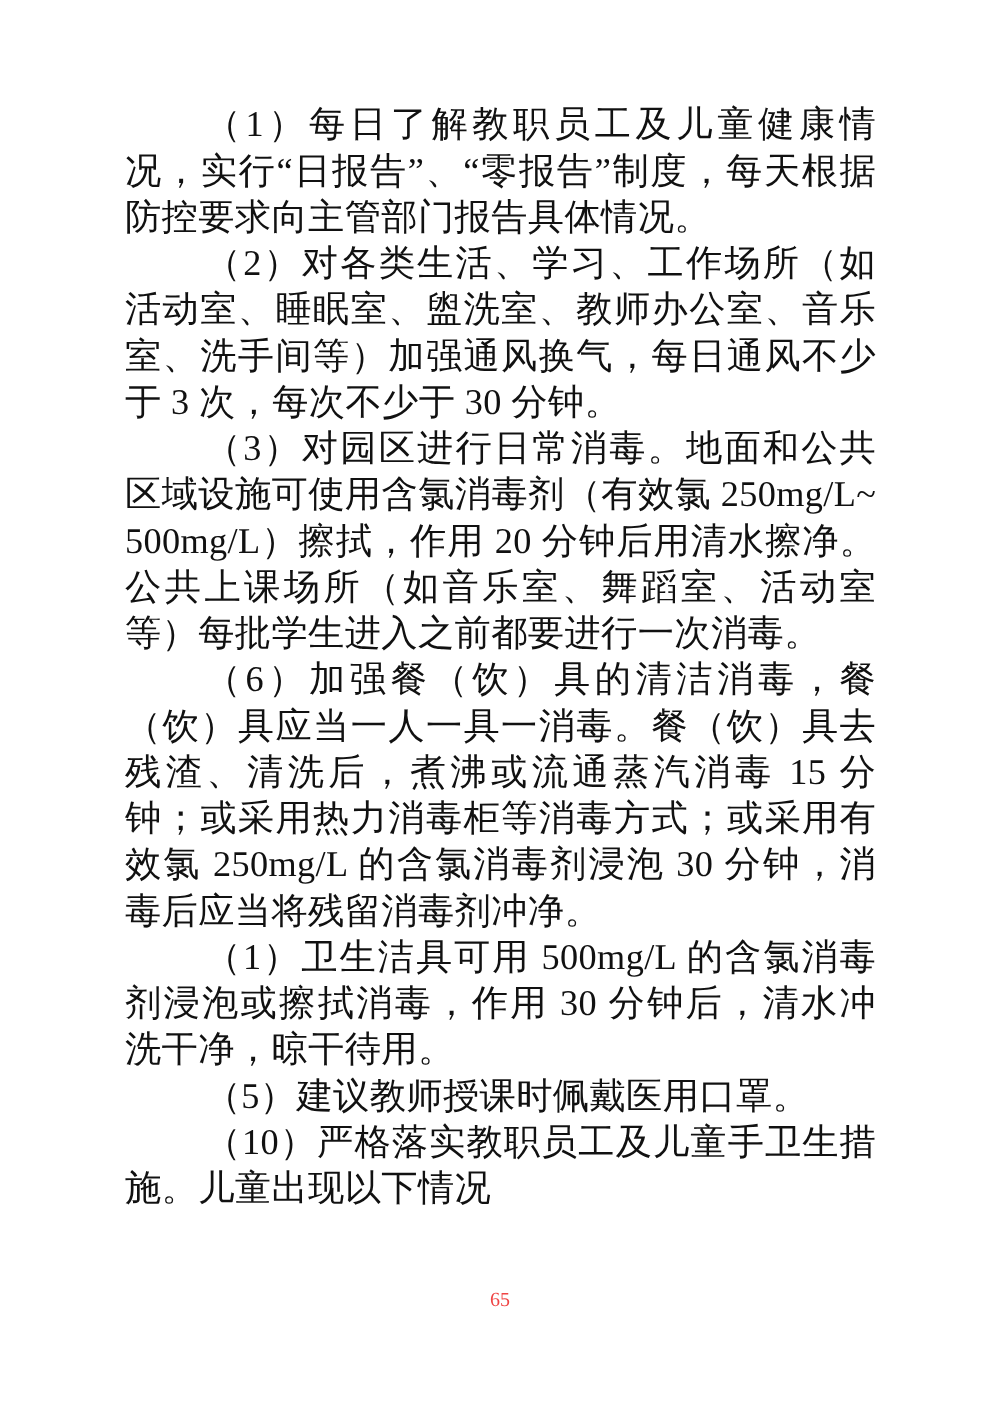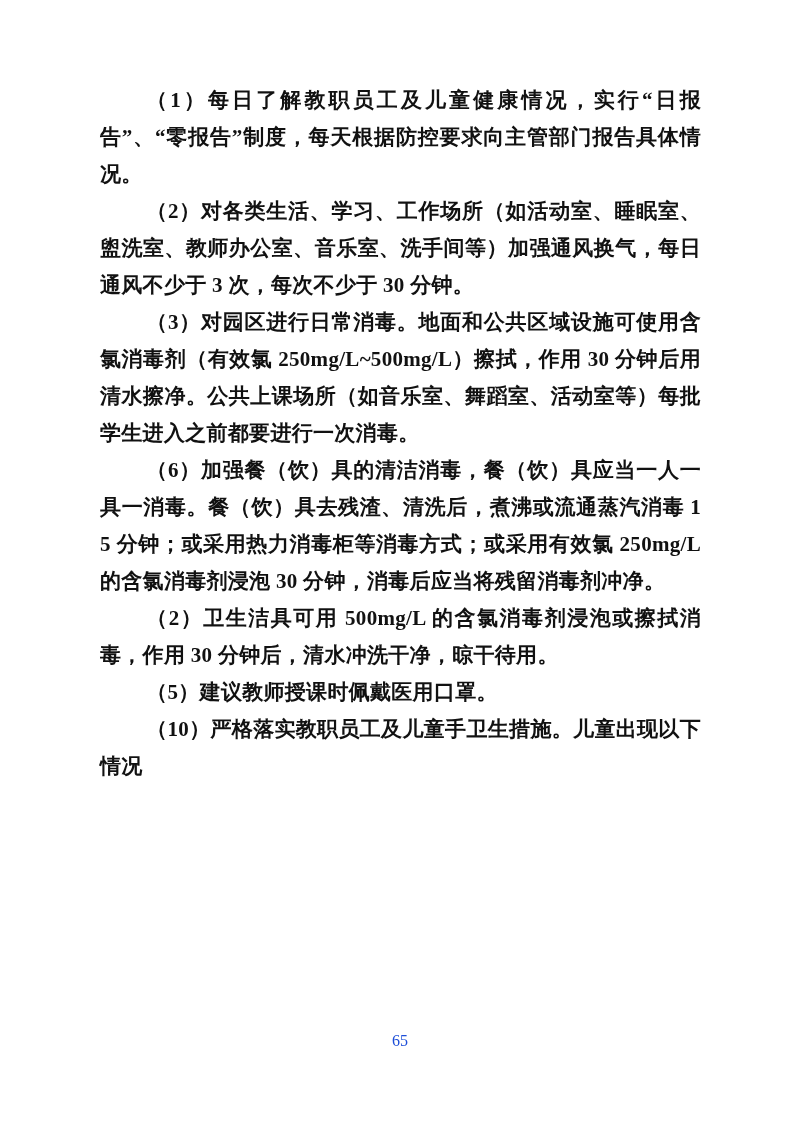--- a/index.html
+++ b/index.html
@@ -18,47 +18,46 @@
   }
   .doc-body {
     position: absolute;
     top: 82px;
     left: 100px;
     width: 601px;
   }
   .doc-body p {
     margin: 0;
     padding: 0;
-    font-size: 21px;
+    font-size: 29px;
     line-height: 37px;
     text-align: justify;
     text-justify: inter-character;
     text-indent: 2.2em;
     letter-spacing: 0.3px;
     word-break: break-all;
-    font-weight: bold;
   }
   .page-number {
     position: absolute;
     top: 1030px;
     left: 0;
     width: 800px;
     text-align: center;
     font-size: 16px;
     line-height: 22px;
-    color: #1d4ed8;
+    color: #ef4444;
   }
 </style>
 </head>
 <body>
 
 <div class="page">
   <div class="doc-body">
     <p>（1）每日了解教职员工及儿童健康情况，实行“日报告”、“零报告”制度，每天根据防控要求向主管部门报告具体情况。</p>
     <p>（2）对各类生活、学习、工作场所（如活动室、睡眠室、盥洗室、教师办公室、音乐室、洗手间等）加强通风换气，每日通风不少于 3 次，每次不少于 30 分钟。</p>
-    <p>（3）对园区进行日常消毒。地面和公共区域设施可使用含氯消毒剂（有效氯 250mg/L~500mg/L）擦拭，作用 30 分钟后用清水擦净。公共上课场所（如音乐室、舞蹈室、活动室等）每批学生进入之前都要进行一次消毒。</p>
+    <p>（3）对园区进行日常消毒。地面和公共区域设施可使用含氯消毒剂（有效氯 250mg/L~500mg/L）擦拭，作用 20 分钟后用清水擦净。公共上课场所（如音乐室、舞蹈室、活动室等）每批学生进入之前都要进行一次消毒。</p>
     <p>（6）加强餐（饮）具的清洁消毒，餐（饮）具应当一人一具一消毒。餐（饮）具去残渣、清洗后，煮沸或流通蒸汽消毒 15 分钟；或采用热力消毒柜等消毒方式；或采用有效氯 250mg/L 的含氯消毒剂浸泡 30 分钟，消毒后应当将残留消毒剂冲净。</p>
-    <p>（2）卫生洁具可用 500mg/L 的含氯消毒剂浸泡或擦拭消毒，作用 30 分钟后，清水冲洗干净，晾干待用。</p>
+    <p>（1）卫生洁具可用 500mg/L 的含氯消毒剂浸泡或擦拭消毒，作用 30 分钟后，清水冲洗干净，晾干待用。</p>
     <p>（5）建议教师授课时佩戴医用口罩。</p>
     <p>（10）严格落实教职员工及儿童手卫生措施。儿童出现以下情况</p>
   </div>
   <div class="page-number">65</div>
 </div>
 
 </body></html>

